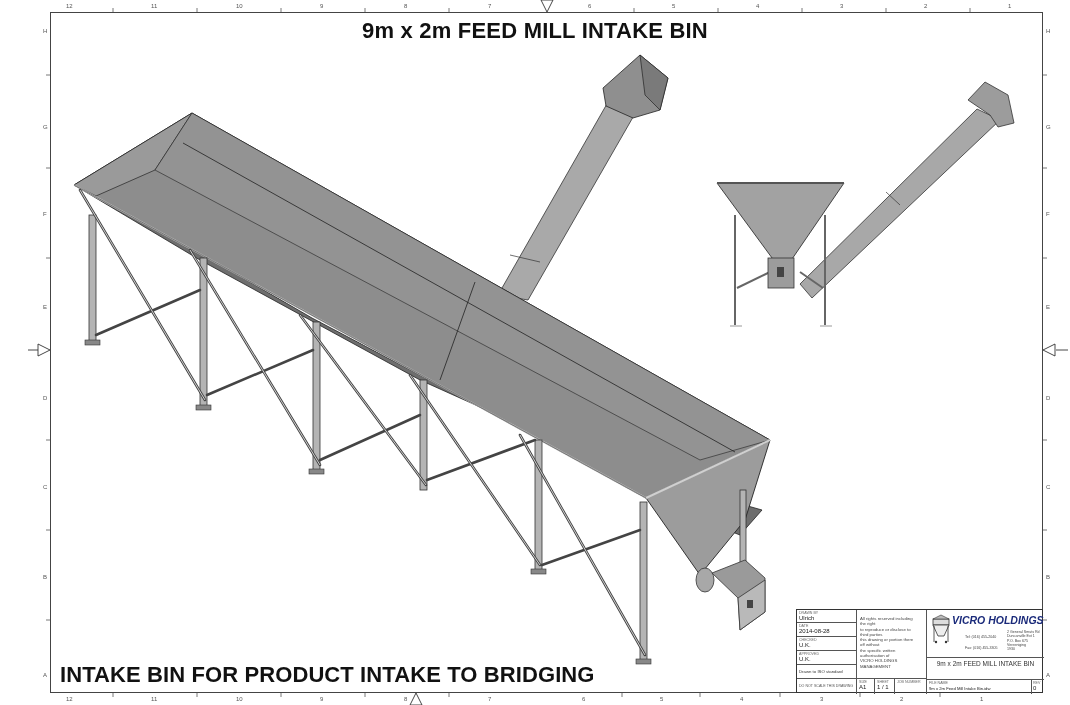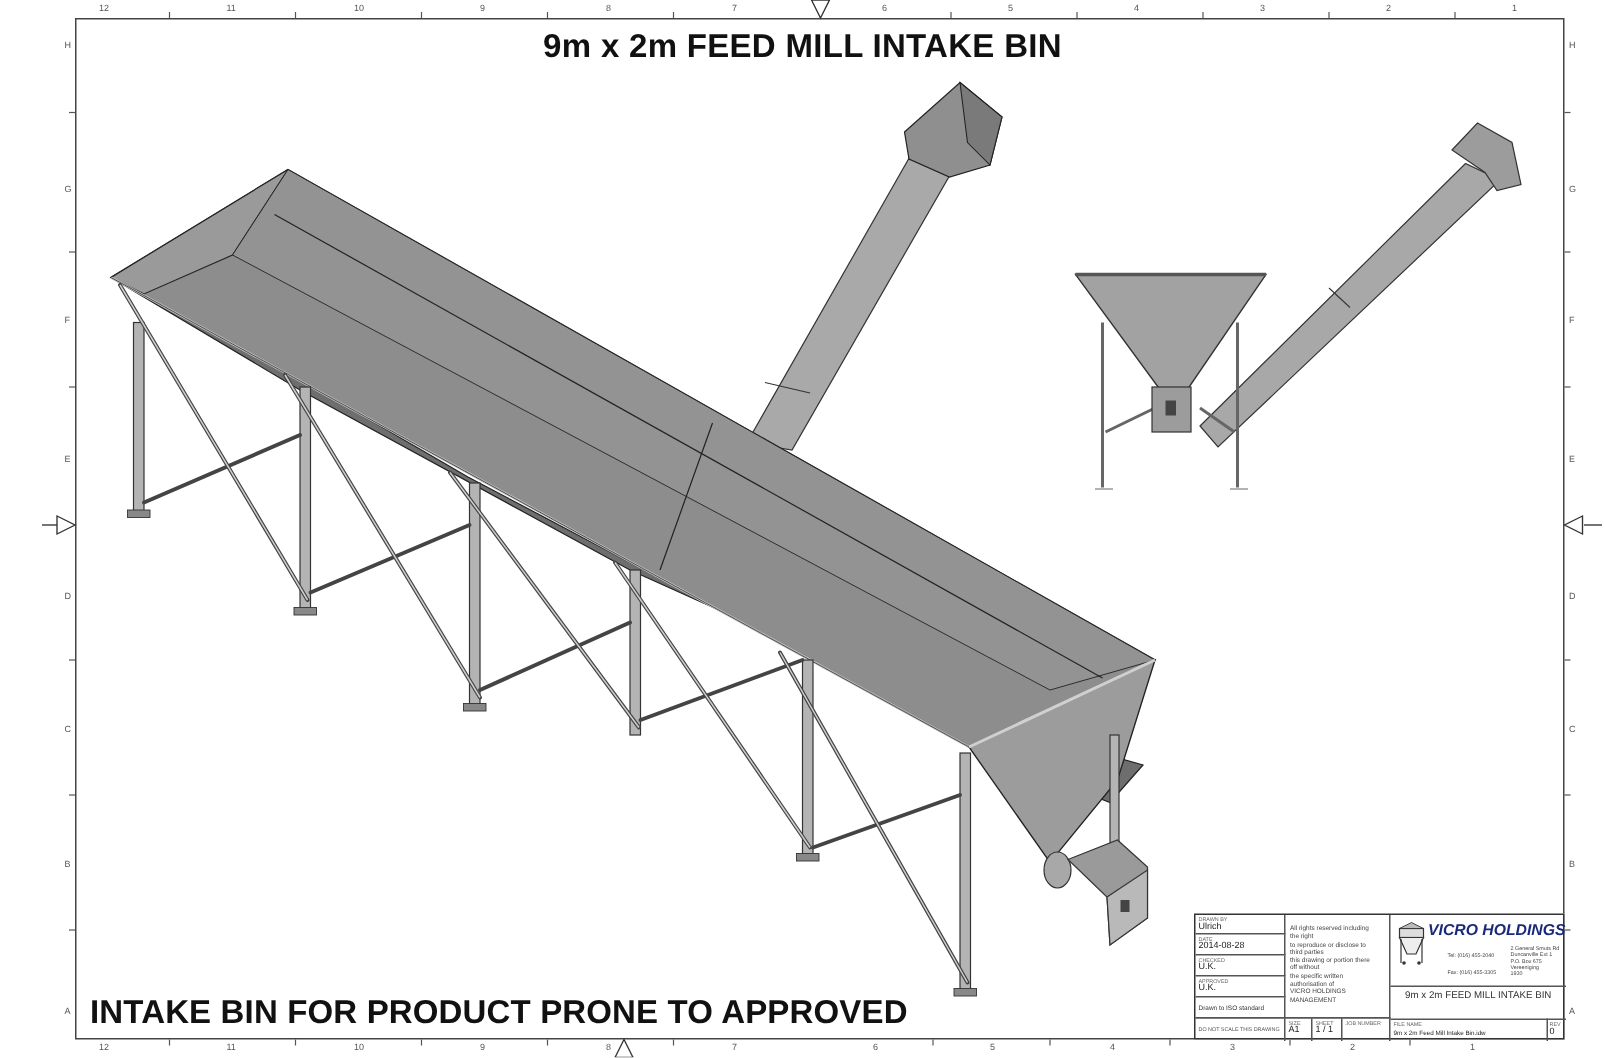--- a/index.html
+++ b/index.html
@@ -203,21 +203,21 @@
       <line x1="730" y1="326" x2="742" y2="326"></line>
         <line x1="820" y1="326" x2="832" y2="326"></line>
     </g>
     <rect x="768" y="258" width="26" height="30" fill="#9c9c9c" stroke="#333" stroke-width="0.8"></rect>
     <rect x="777" y="267" width="7" height="10" fill="#444"></rect>
   </g>
 </svg>
 
 <div class="title">9m x 2m FEED MILL INTAKE BIN</div>
 
-<div class="caption">INTAKE BIN FOR PRODUCT PRONE TO APPROVED</div>
+<div class="caption">INTAKE BIN FOR PRODUCT INTAKE TO BRIDGING</div>
 
 <div class="tb">
 
   <div class="cell" style="left:0;top:0;width:60px;height:13px;border-right:1px solid #555;border-bottom:1px solid #555;padding:1px 2px">
     <span class="lbl">DRAWN BY</span>
     <span class="val">Ulrich</span>
   </div>
   <div class="cell" style="left:0;top:13px;width:60px;height:14px;border-right:1px solid #555;border-bottom:1px solid #555;padding:1px 2px">
     <span class="lbl">DATE</span>
     <span class="val">2014-08-28</span>

